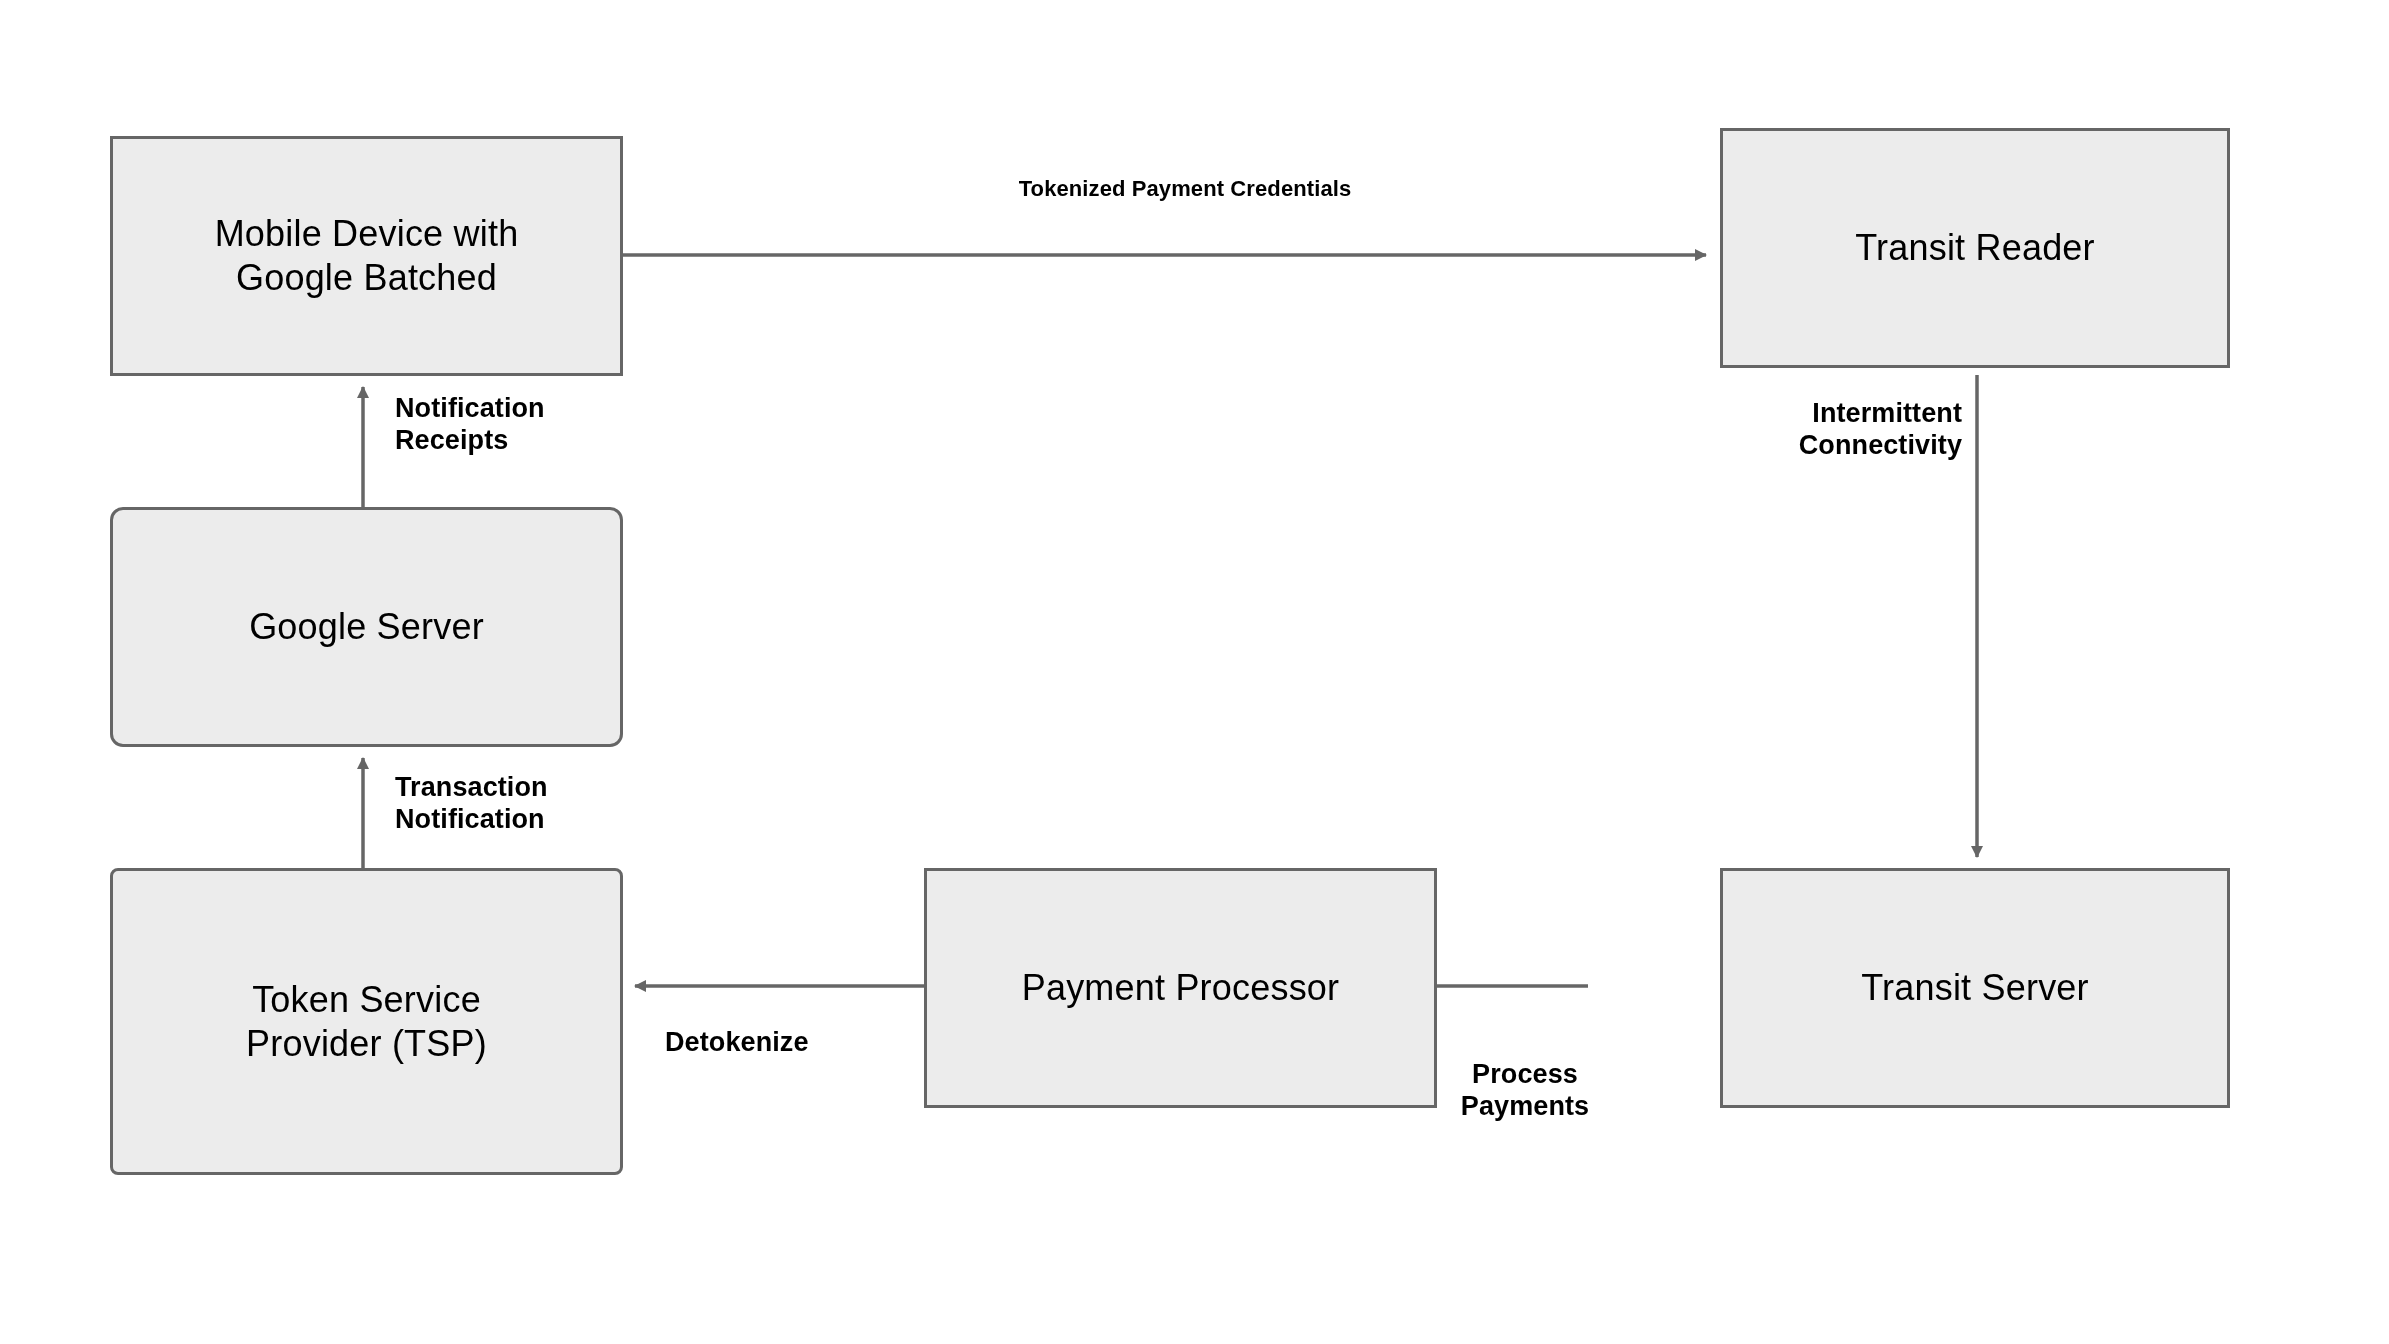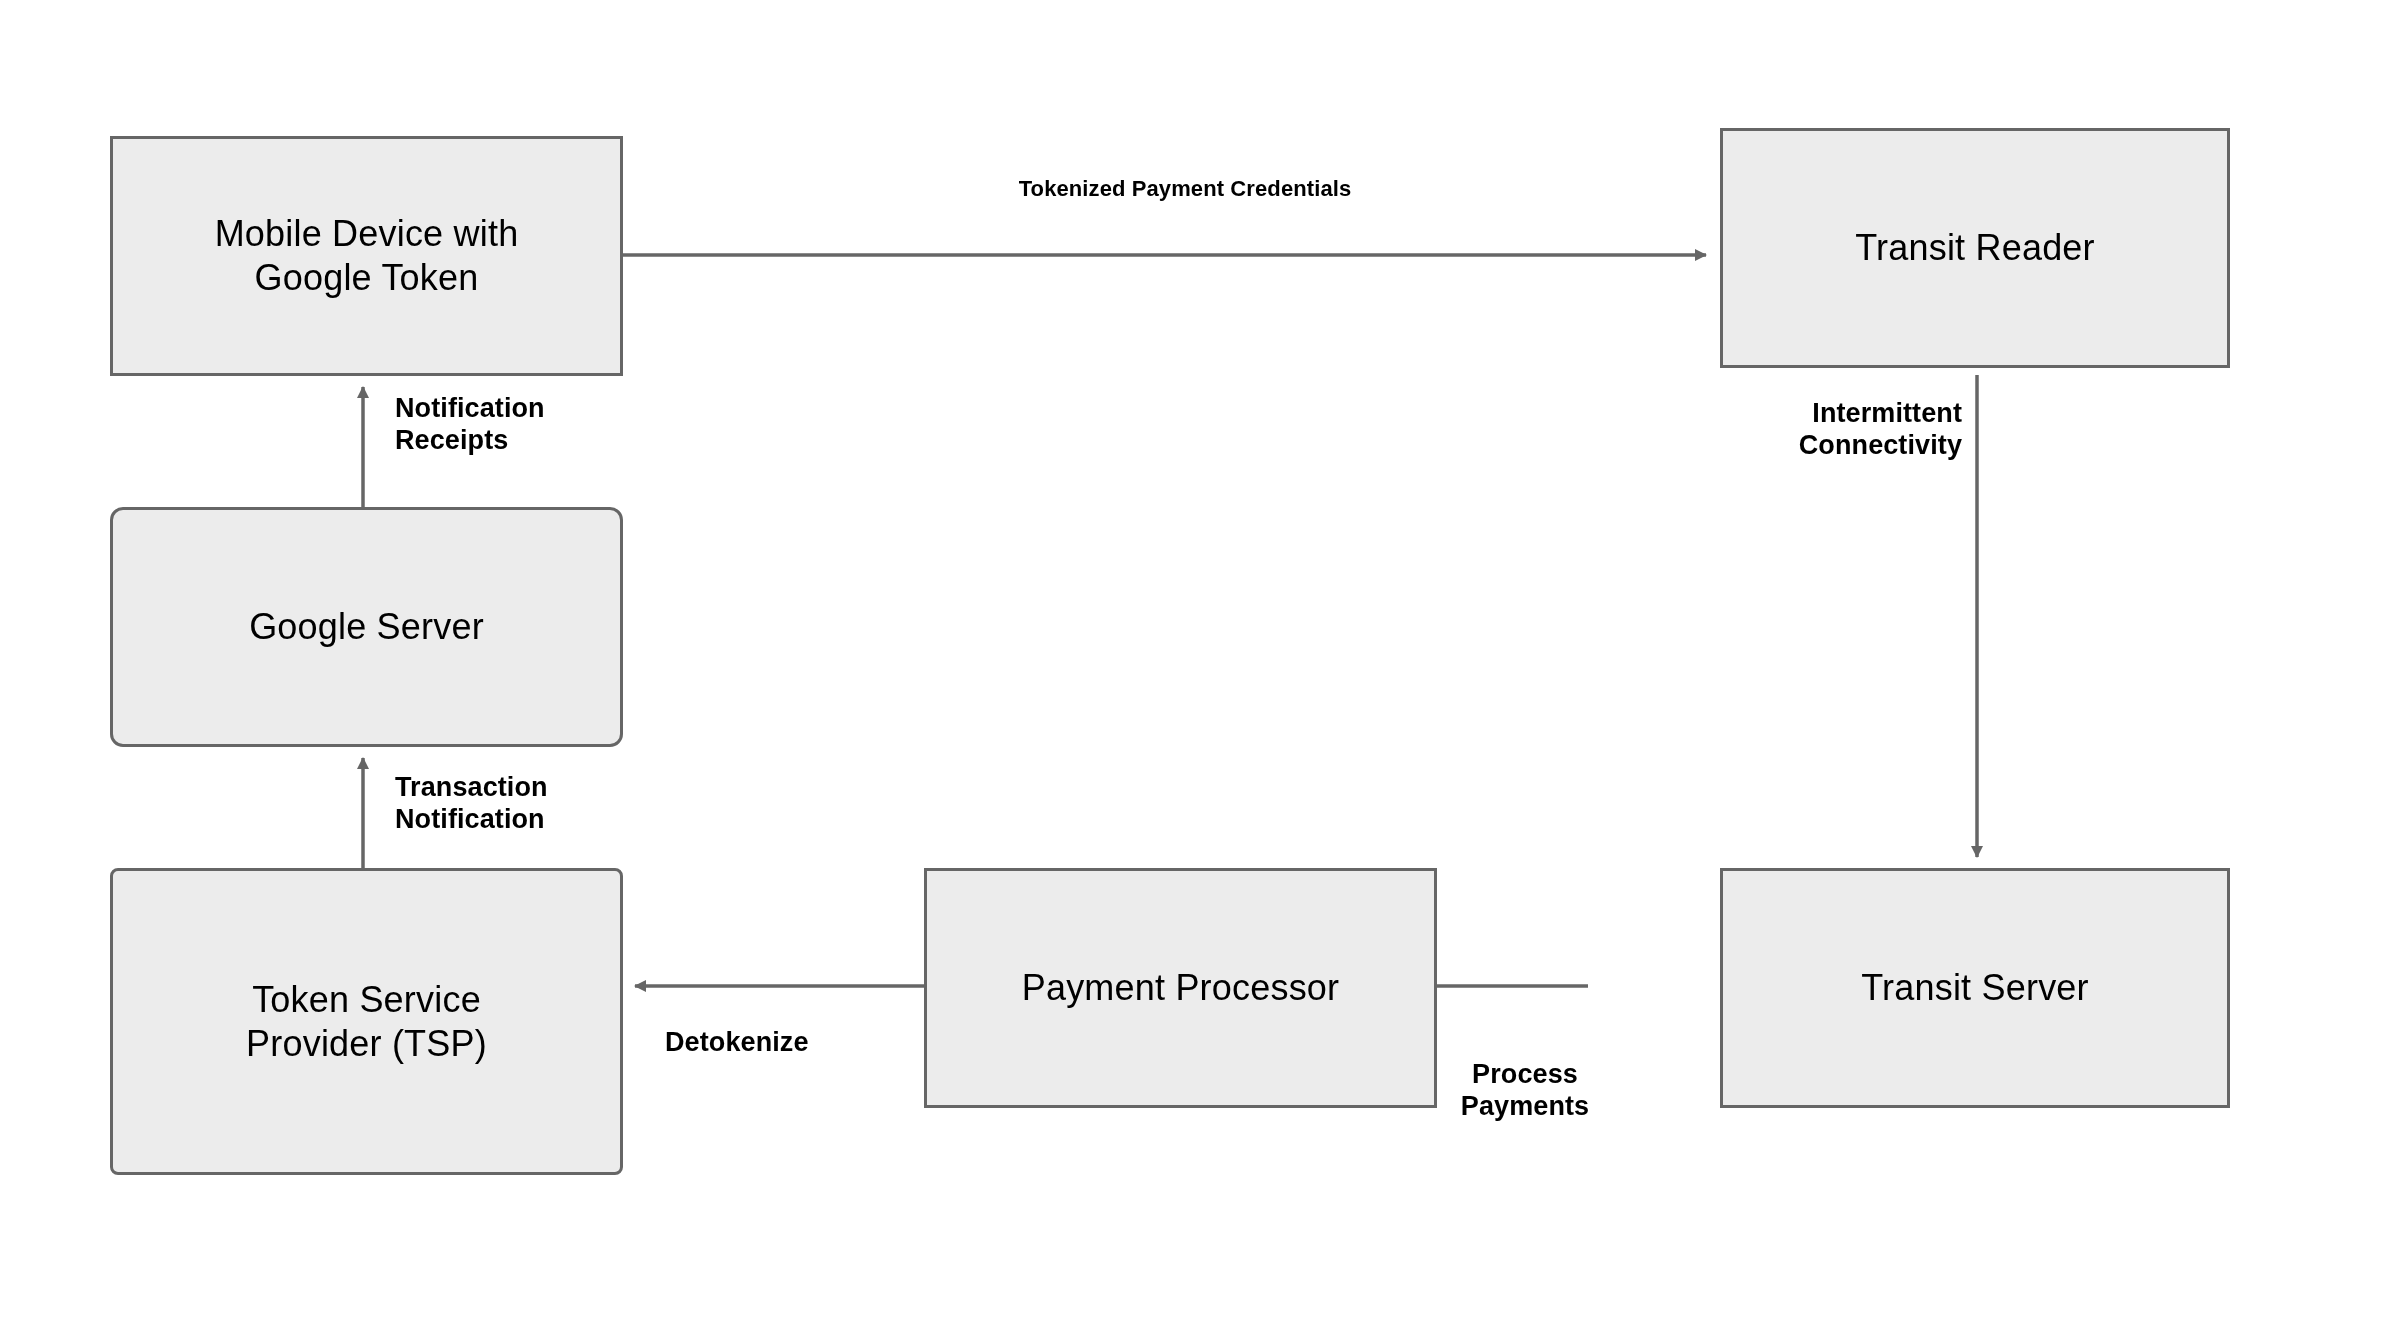--- a/index.html
+++ b/index.html
@@ -91,21 +91,21 @@
       <line x1="363" y1="868" x2="363" y2="758" stroke="#666666" stroke-width="3.5" marker-end="url(#arrow-r)"></line>
     </g>
 
     <g>
       <line x1="363" y1="507" x2="363" y2="387" stroke="#666666" stroke-width="3.5" marker-end="url(#arrow-r)"></line>
     </g>
   </svg>
 
   <div class="node" style="left:110px; top:136px; width:513px; height:240px;">
     <span class="node-label">Mobile Device with
-Google Token</span>
+Google Batched</span>
   </div>
 
   <div class="node" style="left:1720px; top:128px; width:510px; height:240px;">
     <span class="node-label">Transit Reader</span>
   </div>
 
   <div class="node" style="left:110px; top:507px; width:513px; height:240px;border-radius:13px;">
     <span class="node-label">Google Server</span>
   </div>
 

